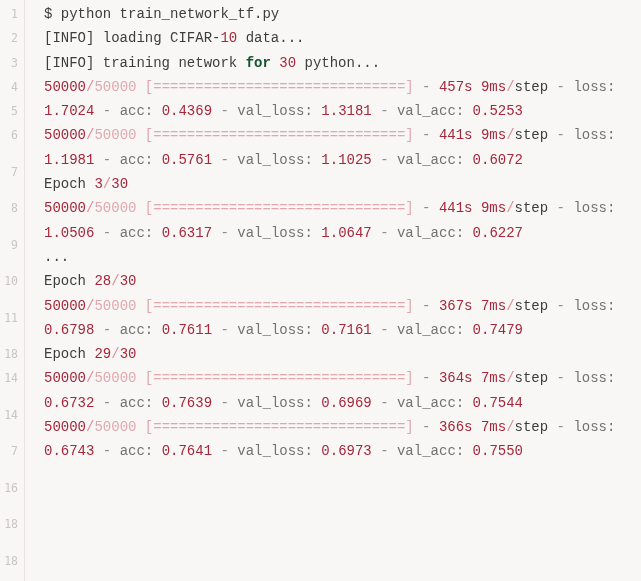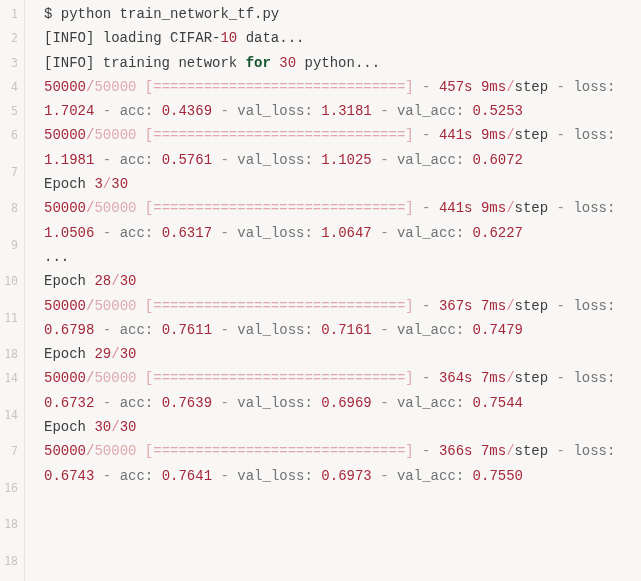--- a/index.html
+++ b/index.html
@@ -109,17 +109,16 @@
       <div class="code-line"><span class="tok-plain">[INFO] training network </span><span class="tok-kw">for</span><span class="tok-plain"> </span><span class="tok-num">30</span><span class="tok-plain"> python...</span></div>
       <div class="code-line"><span class="tok-num">50000</span><span class="tok-slash">/</span><span class="tok-dim">50000</span><span class="tok-plain"> </span><span class="tok-dim">[==============================]</span><span class="tok-plain"> </span><span class="tok-dash">-</span><span class="tok-plain"> </span><span class="tok-num">457s</span><span class="tok-plain"> </span><span class="tok-num">9ms</span><span class="tok-slash">/</span><span class="tok-plain">step</span><span class="tok-plain"> </span><span class="tok-dash">-</span><span class="tok-plain"> </span><span class="tok-label">loss:</span><span class="tok-plain"> </span><span class="tok-num">1.7024</span><span class="tok-plain"> </span><span class="tok-dash">-</span><span class="tok-plain"> </span><span class="tok-label">acc:</span><span class="tok-plain"> </span><span class="tok-num">0.4369</span><span class="tok-plain"> </span><span class="tok-dash">-</span><span class="tok-plain"> </span><span class="tok-label">val_loss:</span><span class="tok-plain"> </span><span class="tok-num">1.3181</span><span class="tok-plain"> </span><span class="tok-dash">-</span><span class="tok-plain"> </span><span class="tok-label">val_acc:</span><span class="tok-plain"> </span><span class="tok-num">0.5253</span></div>
       <div class="code-line"><span class="tok-num">50000</span><span class="tok-slash">/</span><span class="tok-dim">50000</span><span class="tok-plain"> </span><span class="tok-dim">[==============================]</span><span class="tok-plain"> </span><span class="tok-dash">-</span><span class="tok-plain"> </span><span class="tok-num">441s</span><span class="tok-plain"> </span><span class="tok-num">9ms</span><span class="tok-slash">/</span><span class="tok-plain">step</span><span class="tok-plain"> </span><span class="tok-dash">-</span><span class="tok-plain"> </span><span class="tok-label">loss:</span><span class="tok-plain"> </span><span class="tok-num">1.1981</span><span class="tok-plain"> </span><span class="tok-dash">-</span><span class="tok-plain"> </span><span class="tok-label">acc:</span><span class="tok-plain"> </span><span class="tok-num">0.5761</span><span class="tok-plain"> </span><span class="tok-dash">-</span><span class="tok-plain"> </span><span class="tok-label">val_loss:</span><span class="tok-plain"> </span><span class="tok-num">1.1025</span><span class="tok-plain"> </span><span class="tok-dash">-</span><span class="tok-plain"> </span><span class="tok-label">val_acc:</span><span class="tok-plain"> </span><span class="tok-num">0.6072</span></div>
       <div class="code-line"><span class="tok-plain">Epoch </span><span class="tok-num">3</span><span class="tok-slash">/</span><span class="tok-num">30</span></div>
       <div class="code-line"><span class="tok-num">50000</span><span class="tok-slash">/</span><span class="tok-dim">50000</span><span class="tok-plain"> </span><span class="tok-dim">[==============================]</span><span class="tok-plain"> </span><span class="tok-dash">-</span><span class="tok-plain"> </span><span class="tok-num">441s</span><span class="tok-plain"> </span><span class="tok-num">9ms</span><span class="tok-slash">/</span><span class="tok-plain">step</span><span class="tok-plain"> </span><span class="tok-dash">-</span><span class="tok-plain"> </span><span class="tok-label">loss:</span><span class="tok-plain"> </span><span class="tok-num">1.0506</span><span class="tok-plain"> </span><span class="tok-dash">-</span><span class="tok-plain"> </span><span class="tok-label">acc:</span><span class="tok-plain"> </span><span class="tok-num">0.6317</span><span class="tok-plain"> </span><span class="tok-dash">-</span><span class="tok-plain"> </span><span class="tok-label">val_loss:</span><span class="tok-plain"> </span><span class="tok-num">1.0647</span><span class="tok-plain"> </span><span class="tok-dash">-</span><span class="tok-plain"> </span><span class="tok-label">val_acc:</span><span class="tok-plain"> </span><span class="tok-num">0.6227</span></div>
       <div class="code-line"><span class="tok-plain">...</span></div>
       <div class="code-line"><span class="tok-plain">Epoch </span><span class="tok-num">28</span><span class="tok-slash">/</span><span class="tok-num">30</span></div>
       <div class="code-line"><span class="tok-num">50000</span><span class="tok-slash">/</span><span class="tok-dim">50000</span><span class="tok-plain"> </span><span class="tok-dim">[==============================]</span><span class="tok-plain"> </span><span class="tok-dash">-</span><span class="tok-plain"> </span><span class="tok-num">367s</span><span class="tok-plain"> </span><span class="tok-num">7ms</span><span class="tok-slash">/</span><span class="tok-plain">step</span><span class="tok-plain"> </span><span class="tok-dash">-</span><span class="tok-plain"> </span><span class="tok-label">loss:</span><span class="tok-plain"> </span><span class="tok-num">0.6798</span><span class="tok-plain"> </span><span class="tok-dash">-</span><span class="tok-plain"> </span><span class="tok-label">acc:</span><span class="tok-plain"> </span><span class="tok-num">0.7611</span><span class="tok-plain"> </span><span class="tok-dash">-</span><span class="tok-plain"> </span><span class="tok-label">val_loss:</span><span class="tok-plain"> </span><span class="tok-num">0.7161</span><span class="tok-plain"> </span><span class="tok-dash">-</span><span class="tok-plain"> </span><span class="tok-label">val_acc:</span><span class="tok-plain"> </span><span class="tok-num">0.7479</span></div>
       <div class="code-line"><span class="tok-plain">Epoch </span><span class="tok-num">29</span><span class="tok-slash">/</span><span class="tok-num">30</span></div>
       <div class="code-line"><span class="tok-num">50000</span><span class="tok-slash">/</span><span class="tok-dim">50000</span><span class="tok-plain"> </span><span class="tok-dim">[==============================]</span><span class="tok-plain"> </span><span class="tok-dash">-</span><span class="tok-plain"> </span><span class="tok-num">364s</span><span class="tok-plain"> </span><span class="tok-num">7ms</span><span class="tok-slash">/</span><span class="tok-plain">step</span><span class="tok-plain"> </span><span class="tok-dash">-</span><span class="tok-plain"> </span><span class="tok-label">loss:</span><span class="tok-plain"> </span><span class="tok-num">0.6732</span><span class="tok-plain"> </span><span class="tok-dash">-</span><span class="tok-plain"> </span><span class="tok-label">acc:</span><span class="tok-plain"> </span><span class="tok-num">0.7639</span><span class="tok-plain"> </span><span class="tok-dash">-</span><span class="tok-plain"> </span><span class="tok-label">val_loss:</span><span class="tok-plain"> </span><span class="tok-num">0.6969</span><span class="tok-plain"> </span><span class="tok-dash">-</span><span class="tok-plain"> </span><span class="tok-label">val_acc:</span><span class="tok-plain"> </span><span class="tok-num">0.7544</span></div>
-      <div class="code-line"><span class="tok-plain">Epoch </span><span class="tok-num">30</span><span class="tok-slash">/</span><span class="tok-num">30</span></div>
       <div class="code-line"><span class="tok-num">50000</span><span class="tok-slash">/</span><span class="tok-dim">50000</span><span class="tok-plain"> </span><span class="tok-dim">[==============================]</span><span class="tok-plain"> </span><span class="tok-dash">-</span><span class="tok-plain"> </span><span class="tok-num">366s</span><span class="tok-plain"> </span><span class="tok-num">7ms</span><span class="tok-slash">/</span><span class="tok-plain">step</span><span class="tok-plain"> </span><span class="tok-dash">-</span><span class="tok-plain"> </span><span class="tok-label">loss:</span><span class="tok-plain"> </span><span class="tok-num">0.6743</span><span class="tok-plain"> </span><span class="tok-dash">-</span><span class="tok-plain"> </span><span class="tok-label">acc:</span><span class="tok-plain"> </span><span class="tok-num">0.7641</span><span class="tok-plain"> </span><span class="tok-dash">-</span><span class="tok-plain"> </span><span class="tok-label">val_loss:</span><span class="tok-plain"> </span><span class="tok-num">0.6973</span><span class="tok-plain"> </span><span class="tok-dash">-</span><span class="tok-plain"> </span><span class="tok-label">val_acc:</span><span class="tok-plain"> </span><span class="tok-num">0.7550</span></div>
     </div>
 
 </div>
 
 </body></html>

